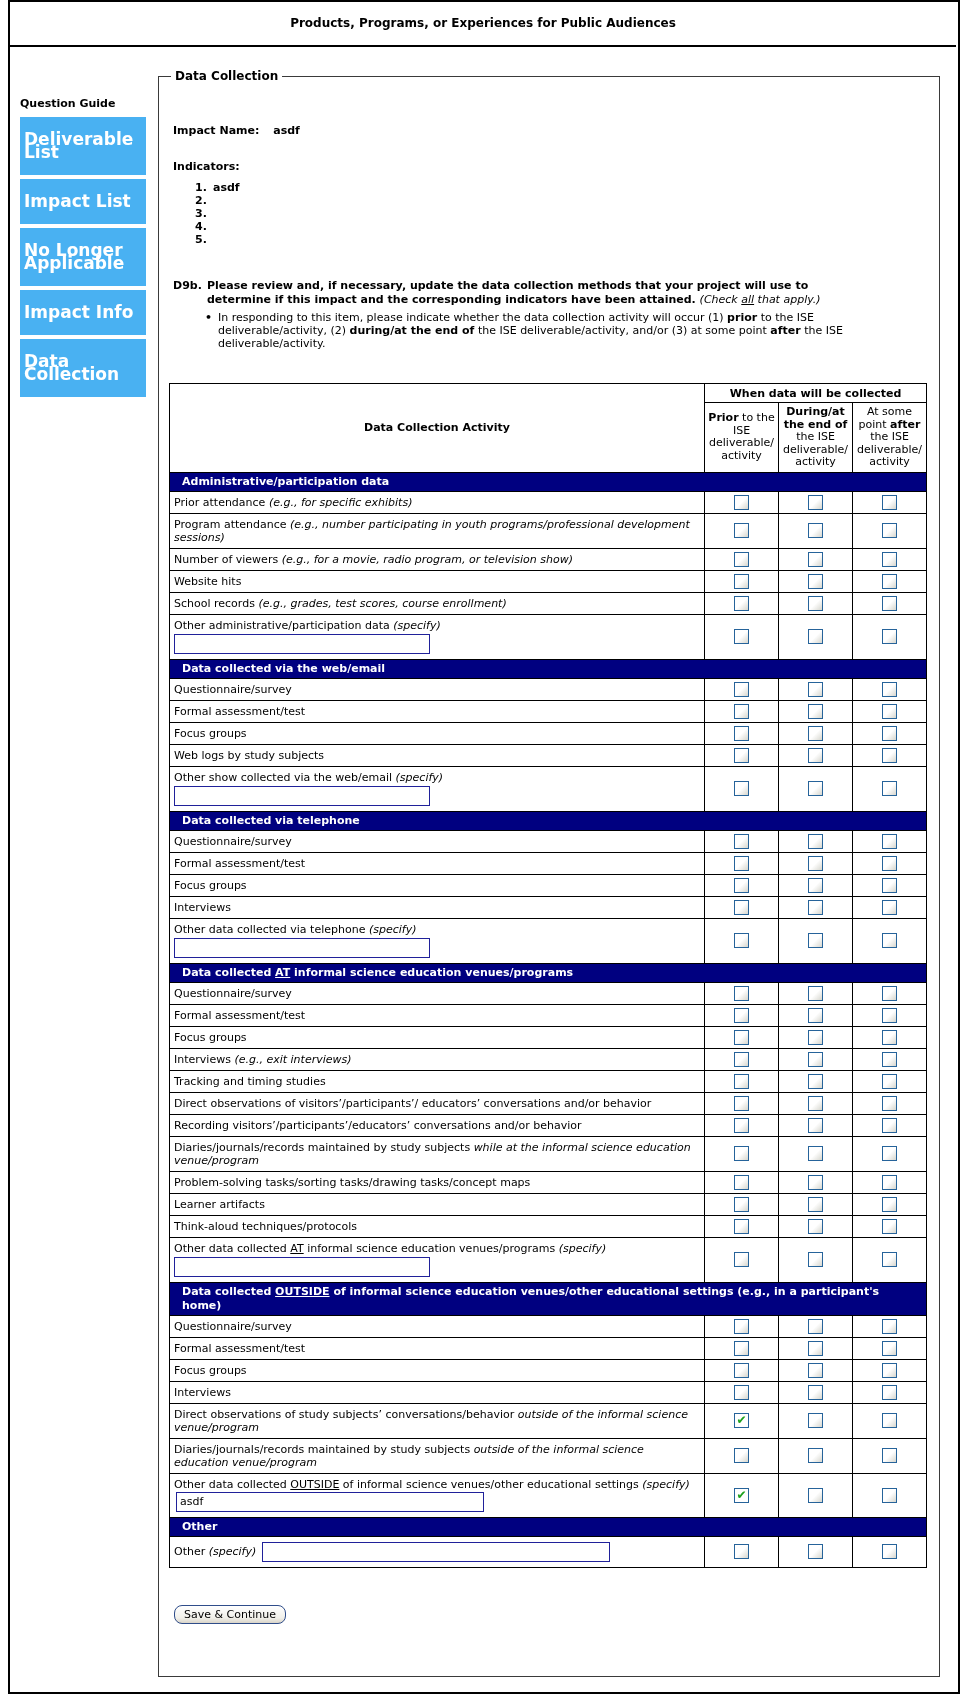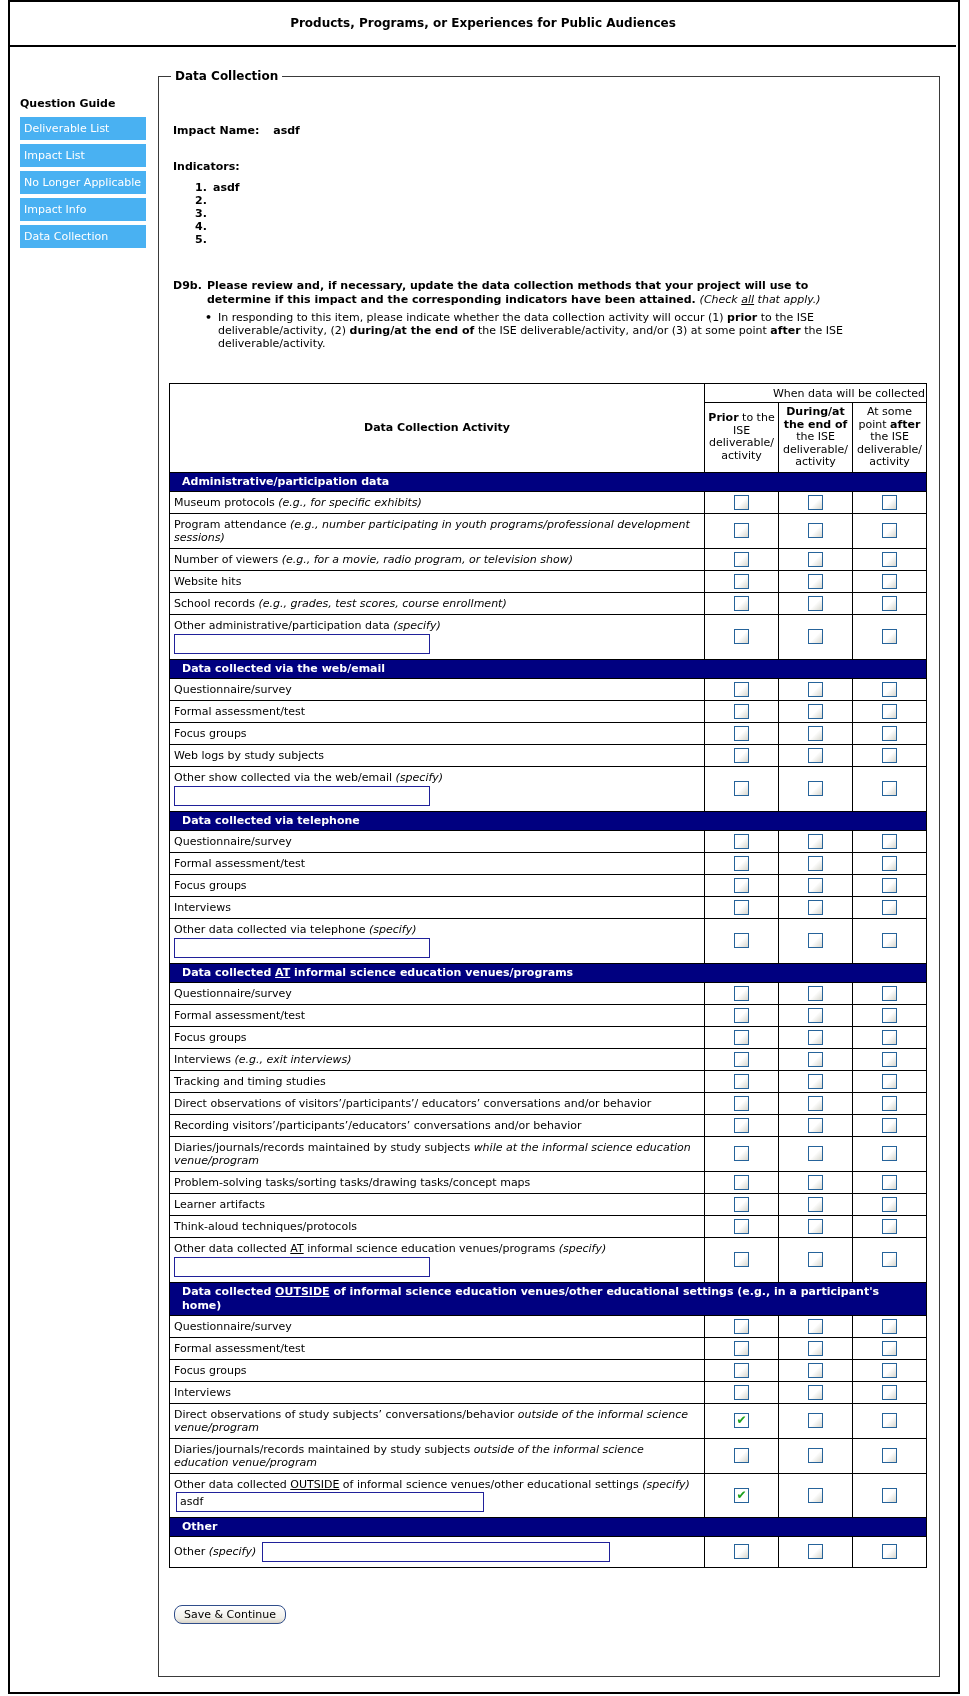--- a/index.html
+++ b/index.html
@@ -9,38 +9,38 @@
   html,body{margin:0;padding:0;background:#fff;}
   .page{position:relative;width:969px;height:1696px;background:#fff;
         font-family:"DejaVu Sans","Liberation Sans",sans-serif;font-size:11px;color:#000;overflow:hidden;}
   .outer-border{position:absolute;left:8px;top:0;width:948px;height:1690px;border:2px solid #000;}
   .title-bar{position:absolute;left:10px;top:2px;width:946px;height:43px;border-bottom:2px solid #000;
              text-align:center;}
   .title-bar .t{display:inline-block;margin-top:14px;font-size:12px;font-weight:bold;}
   
   .sidebar{position:absolute;left:20px;top:97px;width:126px;}
   .sb-head{font-weight:bold;font-size:11px;margin-bottom:7px;}
-  .sb-btn{background:var(--accent);color:#fff;font-weight:normal;font-size:11px;
-          padding:5px 4px;margin-bottom:4px;line-height:13px;cursor:pointer;}
+  .sb-btn{background:var(--accent);color:#fff;font-weight:bold;font-size:17px;
+          padding:16px 4px;margin-bottom:4px;line-height:13px;cursor:pointer;}
   
   .gbox{position:absolute;left:158px;top:76px;width:780px;height:1599px;border:1px solid #3a3a3a;}
   .legend{position:absolute;left:12px;top:-8px;background:#fff;padding:0 4px;font-weight:bold;font-size:12px;}
   .impact-line{position:absolute;left:14px;font-weight:bold;}
   .ind-list{position:absolute;left:36px;top:104px;line-height:13px;font-weight:bold;}
   .ind-list .num{display:inline-block;width:18px;}
   .q{position:absolute;left:14px;top:202px;width:716px;display:flex;line-height:14px;}
   .q .qlab{font-weight:bold;width:34px;flex:none;}
   .q .qtxt{width:660px;}
   .bullet{position:absolute;left:46px;top:234px;width:688px;line-height:13px;display:flex;}
   .bullet .dot{flex:none;width:13px;font-weight:bold;}
   
   table.grid{position:absolute;left:10px;top:306px;width:758px;border-collapse:collapse;table-layout:fixed;}
   table.grid td,table.grid th{border:1px solid #000;font-size:11px;vertical-align:middle;}
   th.dca{width:532px;font-weight:bold;text-align:center;}
-  th.when{font-weight:normal;text-align:right;height:16px;padding:1px;}
+  th.when{font-weight:bold;text-align:center;height:16px;padding:1px;}
   th.colh{font-weight:normal;text-align:center;line-height:12.5px;padding:3px 1px;width:73px;}
   tr.sec td{background:var(--navy);color:#fff;font-weight:bold;padding:2px 12px;line-height:14px;}
   td.act{padding:4px 4px 4px 4px;line-height:13px;}
   td.cb{text-align:center;}
   .xcheck{display:inline-block;width:13px;height:13px;border:1px solid var(--cbborder);
           background:linear-gradient(135deg,#ffffff 0%,#ffffff 50%,#d6d6ce 100%);
           vertical-align:middle;position:relative;cursor:pointer;}
   .xcheck.checked{background:#fff;}
   .xcheck.checked::after{content:"\2714";position:absolute;left:0px;top:-1px;width:13px;
           font-size:12px;line-height:14px;color:var(--check);font-weight:bold;}
@@ -107,21 +107,21 @@
           <th class="colh"><span class="bd">Prior</span><span> to the</span><br><span>ISE</span><br><span>deliverable/</span><br><span>activity</span></th>
           <th class="colh"><span class="bd">During/at</span><br><span class="bd">the end of</span><br><span>the ISE</span><br><span>deliverable/</span><br><span>activity</span></th>
           <th class="colh"><span>At some</span><br><span>point </span><span class="bd">after</span><br><span>the ISE</span><br><span>deliverable/</span><br><span>activity</span></th>
         </tr>
       </thead>
       <tbody>
           <tr class="sec">
             <td colspan="4"><span>Administrative/participation data</span></td>
           </tr>
           <tr>
-            <td class="act"><span>Museum protocols </span><span class="it">(e.g., for specific exhibits)</span></td>
+            <td class="act"><span>Prior attendance </span><span class="it">(e.g., for specific exhibits)</span></td>
             <td class="cb"><span class="xcheck"></span></td>
             <td class="cb"><span class="xcheck"></span></td>
             <td class="cb"><span class="xcheck"></span></td>
           </tr>
           <tr>
             <td class="act"><span>Program attendance </span><span class="it">(e.g., number participating in youth programs/professional development sessions)</span></td>
             <td class="cb"><span class="xcheck"></span></td>
             <td class="cb"><span class="xcheck"></span></td>
             <td class="cb"><span class="xcheck"></span></td>
           </tr>

